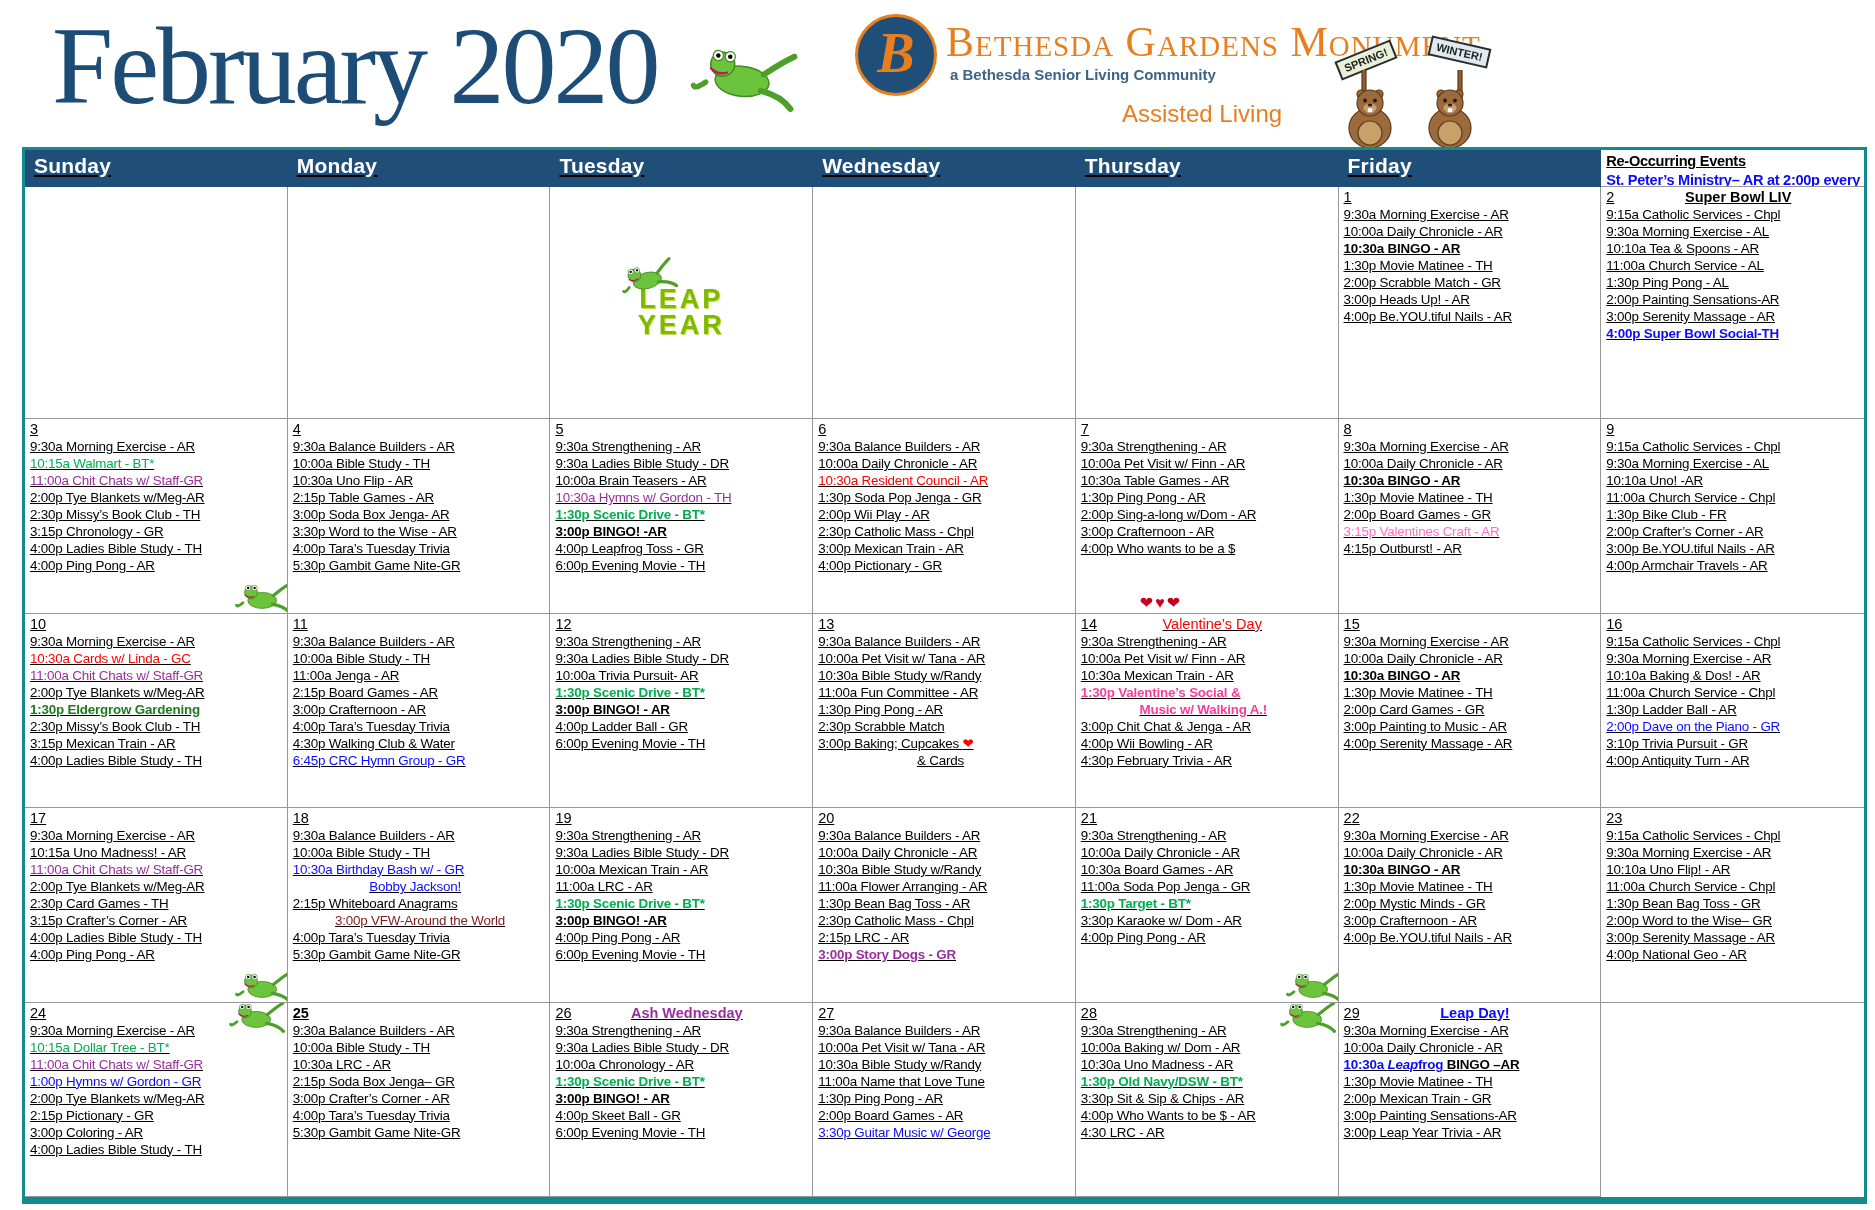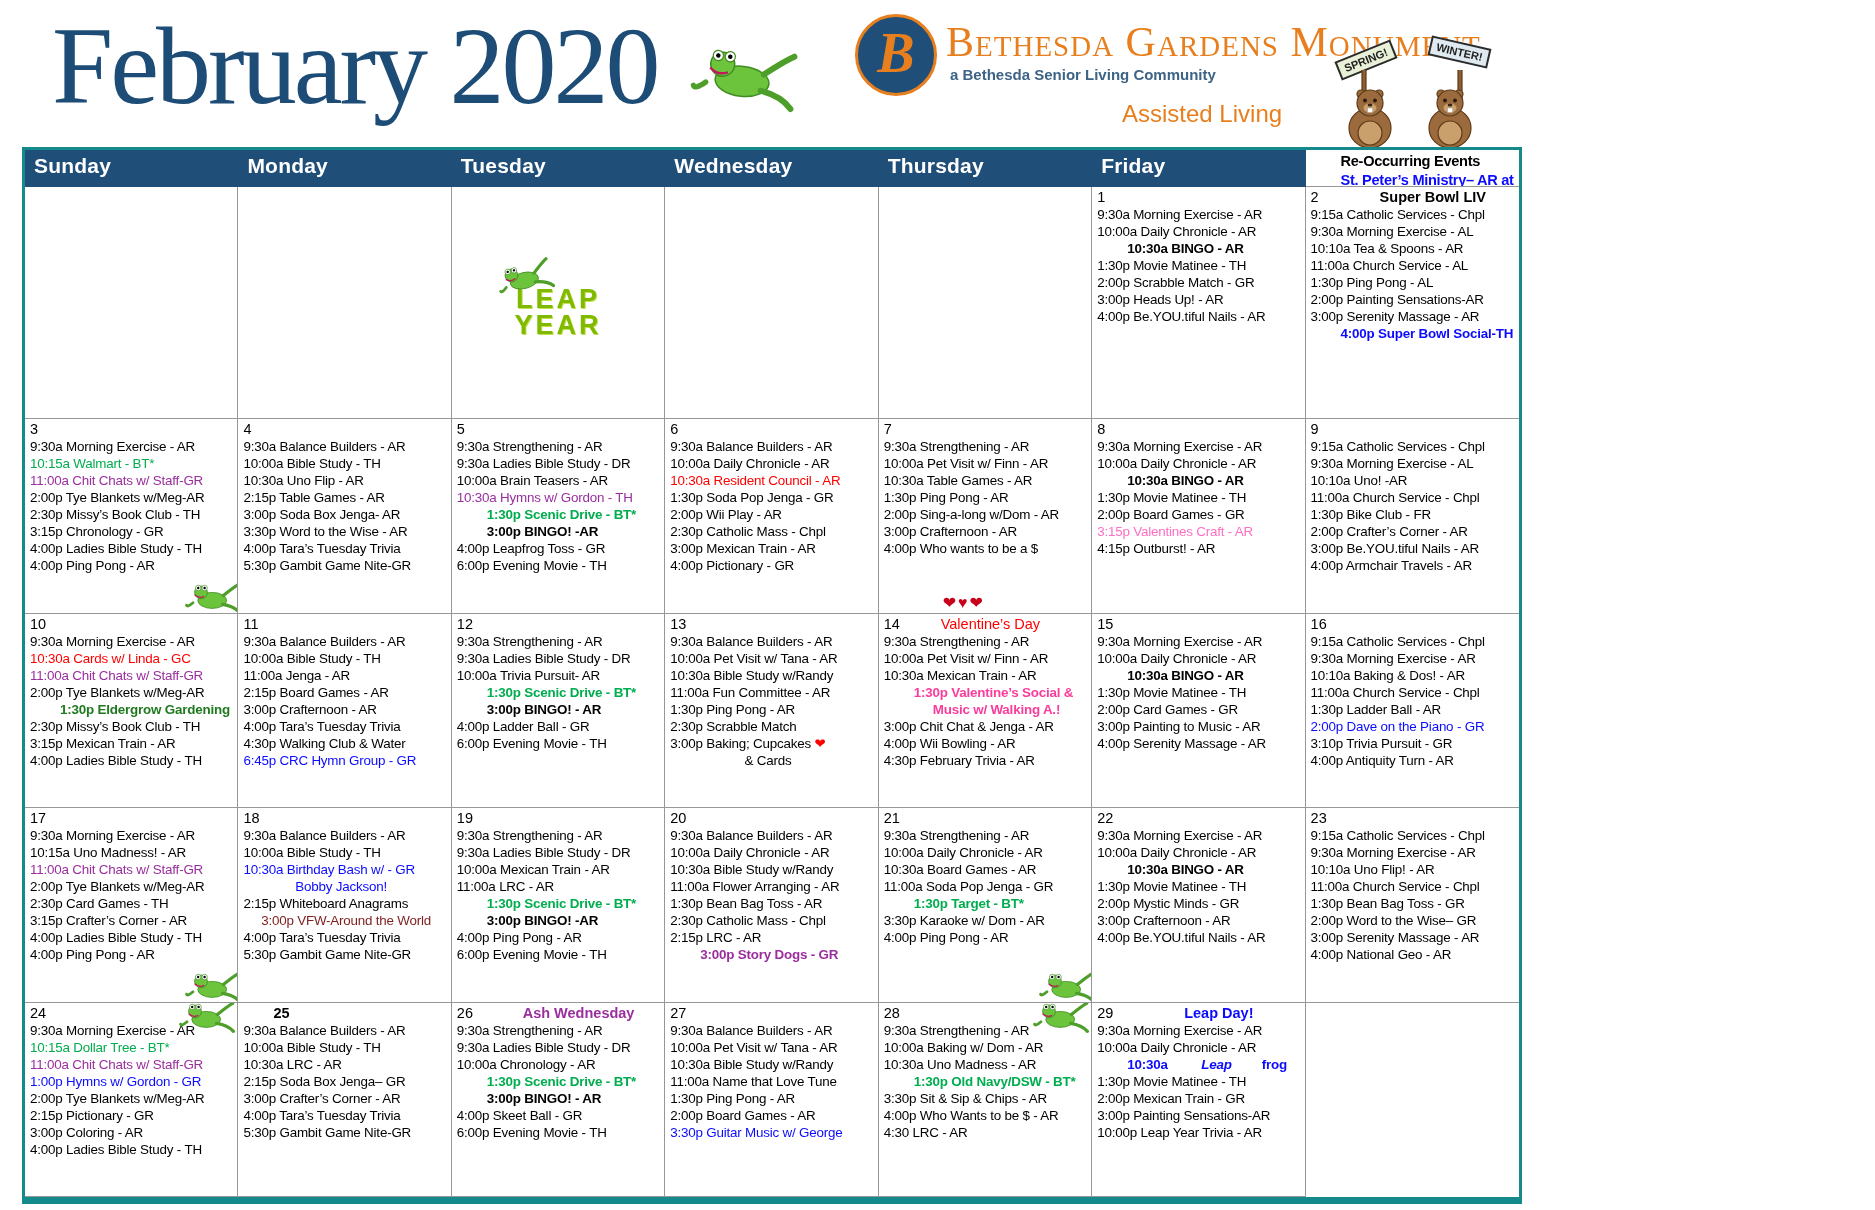--- a/index.html
+++ b/index.html
@@ -42,22 +42,22 @@
   .groundhogs { position:absolute; left:1332px; top:40px; width:160px; height:108px; }
   .groundhogs svg { position:absolute; left:0; bottom:0; width:160px; height:78px; }
   .sign {
     position:absolute; background:#EFEEDA; border:2px solid #2b2b2b; padding:2px 5px;
     font-size:11px; font-weight:700; color:#222; white-space:nowrap;
   }
   .sign.s1 { left:4px; top:10px; transform:rotate(-22deg); background:#E8F0D8; }
   .sign.s2 { right:2px; top:2px; transform:rotate(13deg); background:#DFE9F0; }
   
   .calendar {
-    position:absolute; left:22px; top:147px; width:1500px; height:1057px;
-    border:3px solid #158A8D; border-bottom:7px solid #158A8D; background:#fff;
+    position:absolute; left:22px; top:147px; width:1845px; height:1057px;
+    border:3px solid #158A8D; border-bottom:7px solid #158A8D; background:#fff;text-decoration:underline;
   }
   .grid {
     display:grid; width:100%; height:100%;
     grid-template-columns:repeat(7, 1fr);
     grid-template-rows:37px 232px repeat(4, 1fr);
   }
   .dayhead {
     background:#1F4E79; color:#fff; font-size:21px; font-weight:700;
     padding:4px 0 0 9px; letter-spacing:0.2px;
   }
@@ -65,21 +65,21 @@
     position:relative; background:#fff; overflow:hidden;
     border-right:1px solid #979797; border-bottom:1px solid #979797;
     padding:2px 2px 0 5px;
   }
   .cell:nth-child(7n) { border-right:none; }
   .dateline { display:flex; font-size:14.5px; line-height:17px; }
   .date { min-width:22px; }
   .head { flex:1; text-align:center; padding-right:14px; white-space:nowrap; }
   .ev { font-size:13.4px; line-height:17px; letter-spacing:-0.2px; white-space:nowrap; }
   .reoccur .ev { font-size:14.6px; line-height:18.5px; font-weight:700; white-space:normal; letter-spacing:-0.3px; }
-  .bold { font-weight:700;margin-left:30px; }
+  .bold { font-weight:700; }
   .ital { font-style:italic; }
   .ctr { text-align:center; padding-right:10px; }
   
   .k  { color:#000000; }
   .b  { color:#0b0bff; }
   .p  { color:#9A2E9E; }
   .r  { color:#FF0000; }
   .g  { color:#00AD4F; }
   .dg { color:#1F7A1F; }
   .pk { color:#FF6FC4; }
@@ -610,16 +610,16 @@
         <div class="dateline">
           <span class="date">29</span>
           <span class="head b bold">Leap Day!</span>
         </div>
         <div class="ev k">9:30a Morning Exercise - AR</div>
         <div class="ev k">10:00a Daily Chronicle - AR</div>
         <div class="ev k"><span class="b bold">10:30a </span><span class="b bold ital">Leap</span><span class="b bold">frog</span><span class=" bold"> BINGO –AR</span></div>
         <div class="ev k">1:30p Movie Matinee - TH</div>
         <div class="ev k">2:00p Mexican Train - GR</div>
         <div class="ev k">3:00p Painting Sensations-AR</div>
-        <div class="ev k">10:00p Leap Year Trivia - AR</div>
+        <div class="ev k">3:00p Leap Year Trivia - AR</div>
       </div>
     </div>
 </div>
 
 </body></html>

